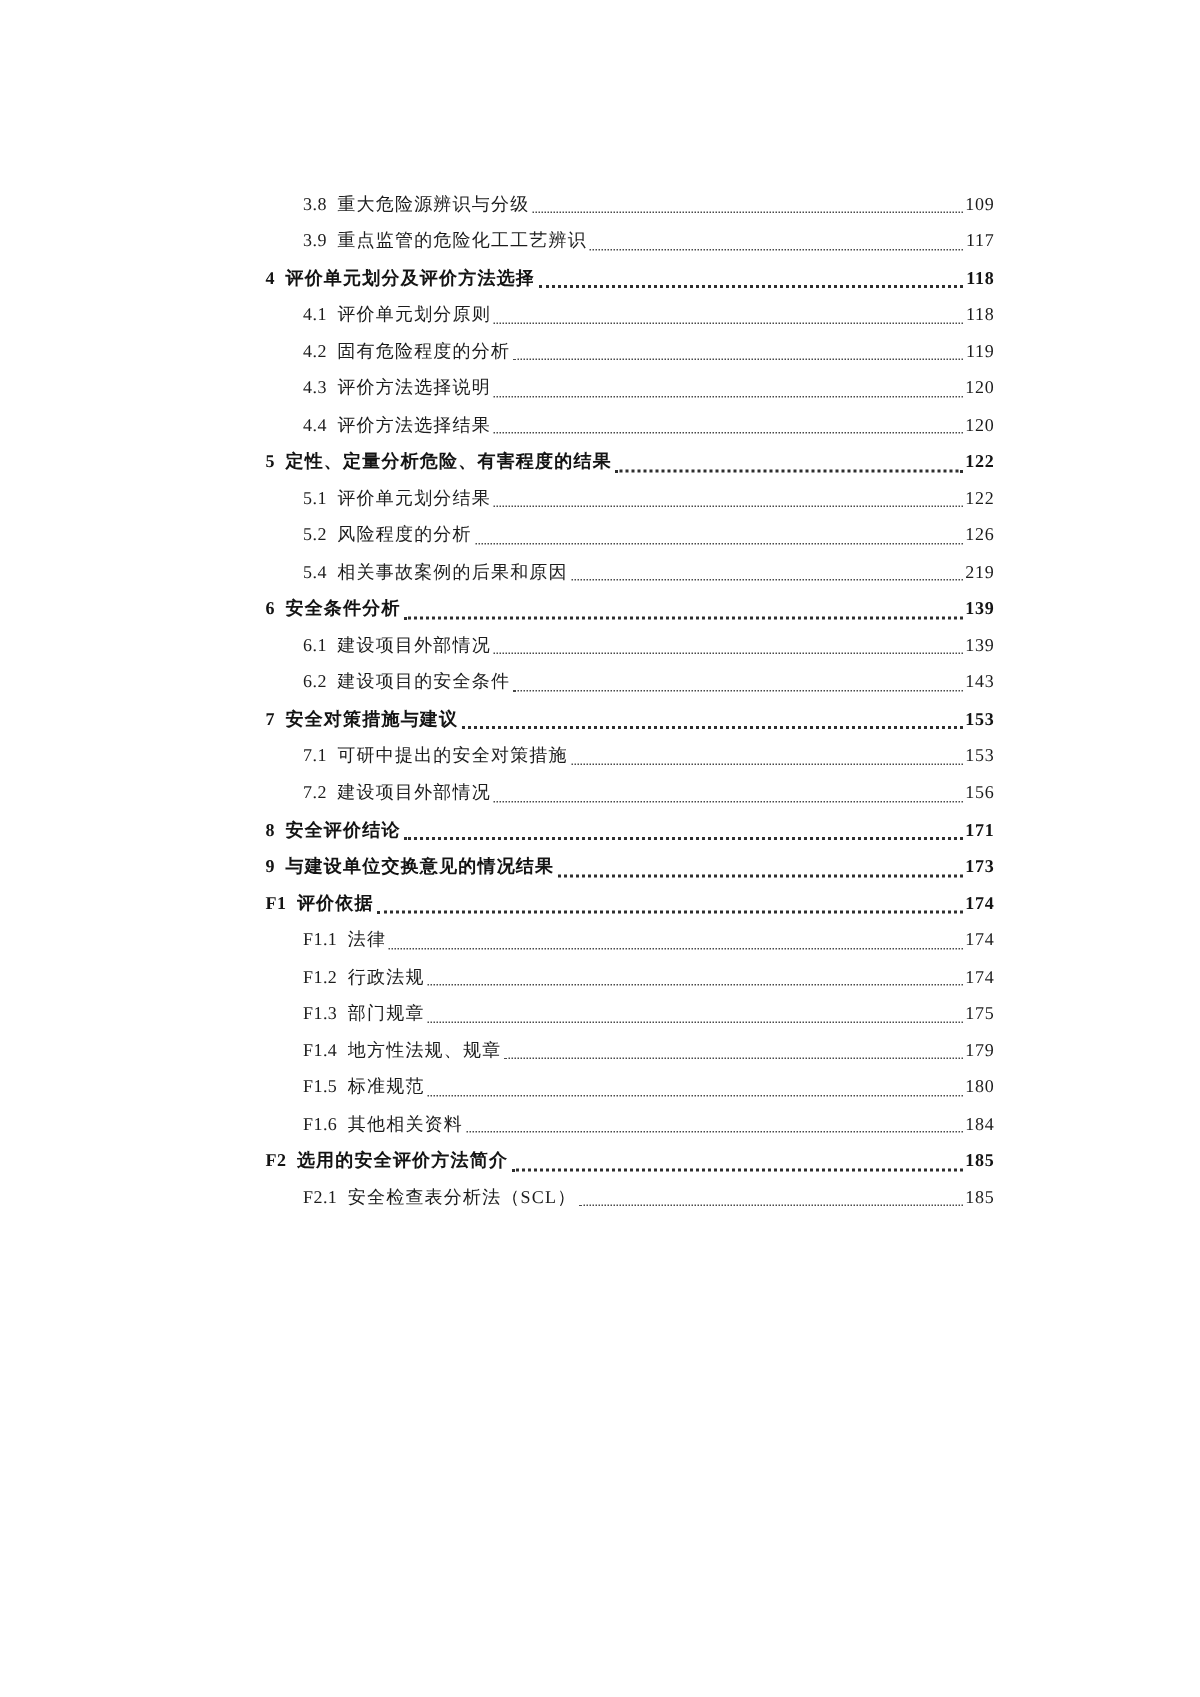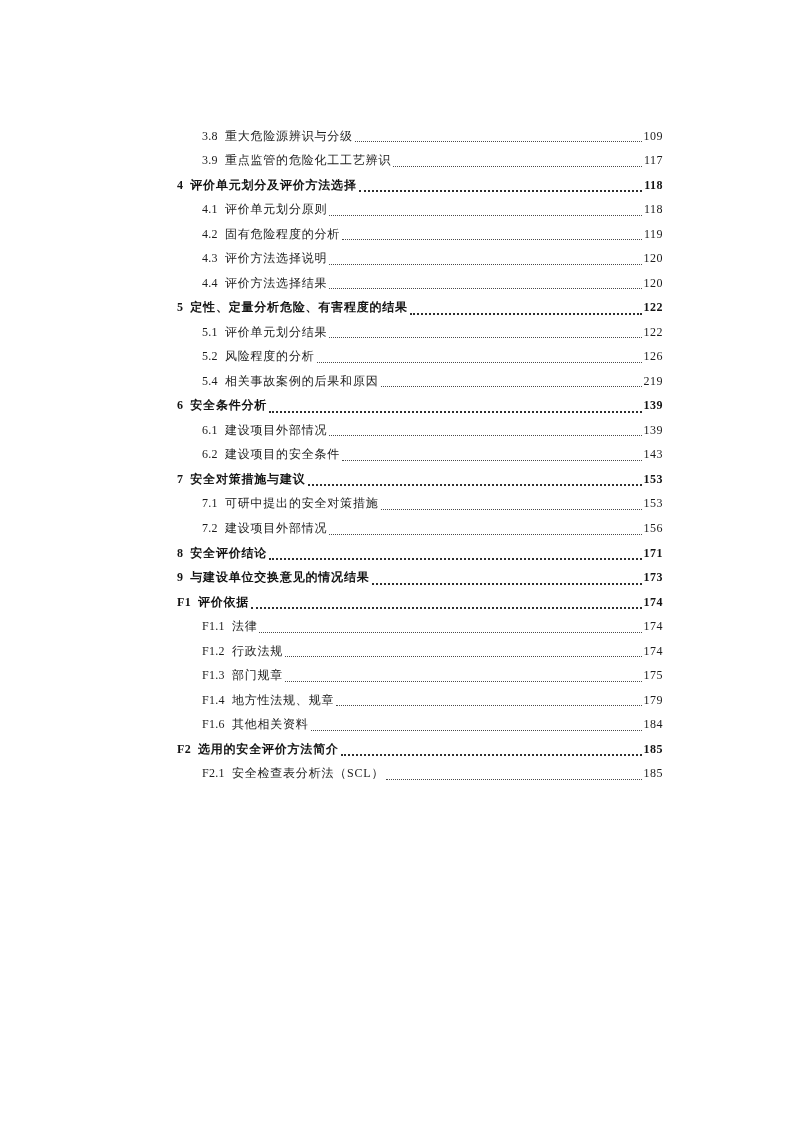--- a/index.html
+++ b/index.html
@@ -206,20 +206,26 @@
     <span class="leader"></span>
     <span class="pagenum">175</span>
   </div>
       <div class="toc-row level2">
     <span class="num">F1.4</span>
     <span class="label">地方性法规、规章</span>
     <span class="leader"></span>
     <span class="pagenum">179</span>
   </div>
       <div class="toc-row level2">
+    <span class="num">F1.5</span>
+    <span class="label">标准规范</span>
+    <span class="leader"></span>
+    <span class="pagenum">180</span>
+  </div>
+      <div class="toc-row level2">
     <span class="num">F1.6</span>
     <span class="label">其他相关资料</span>
     <span class="leader"></span>
     <span class="pagenum">184</span>
   </div>
       <div class="toc-row level1 bold">
     <span class="num">F2</span>
     <span class="label">选用的安全评价方法简介</span>
     <span class="leader"></span>
     <span class="pagenum">185</span>

